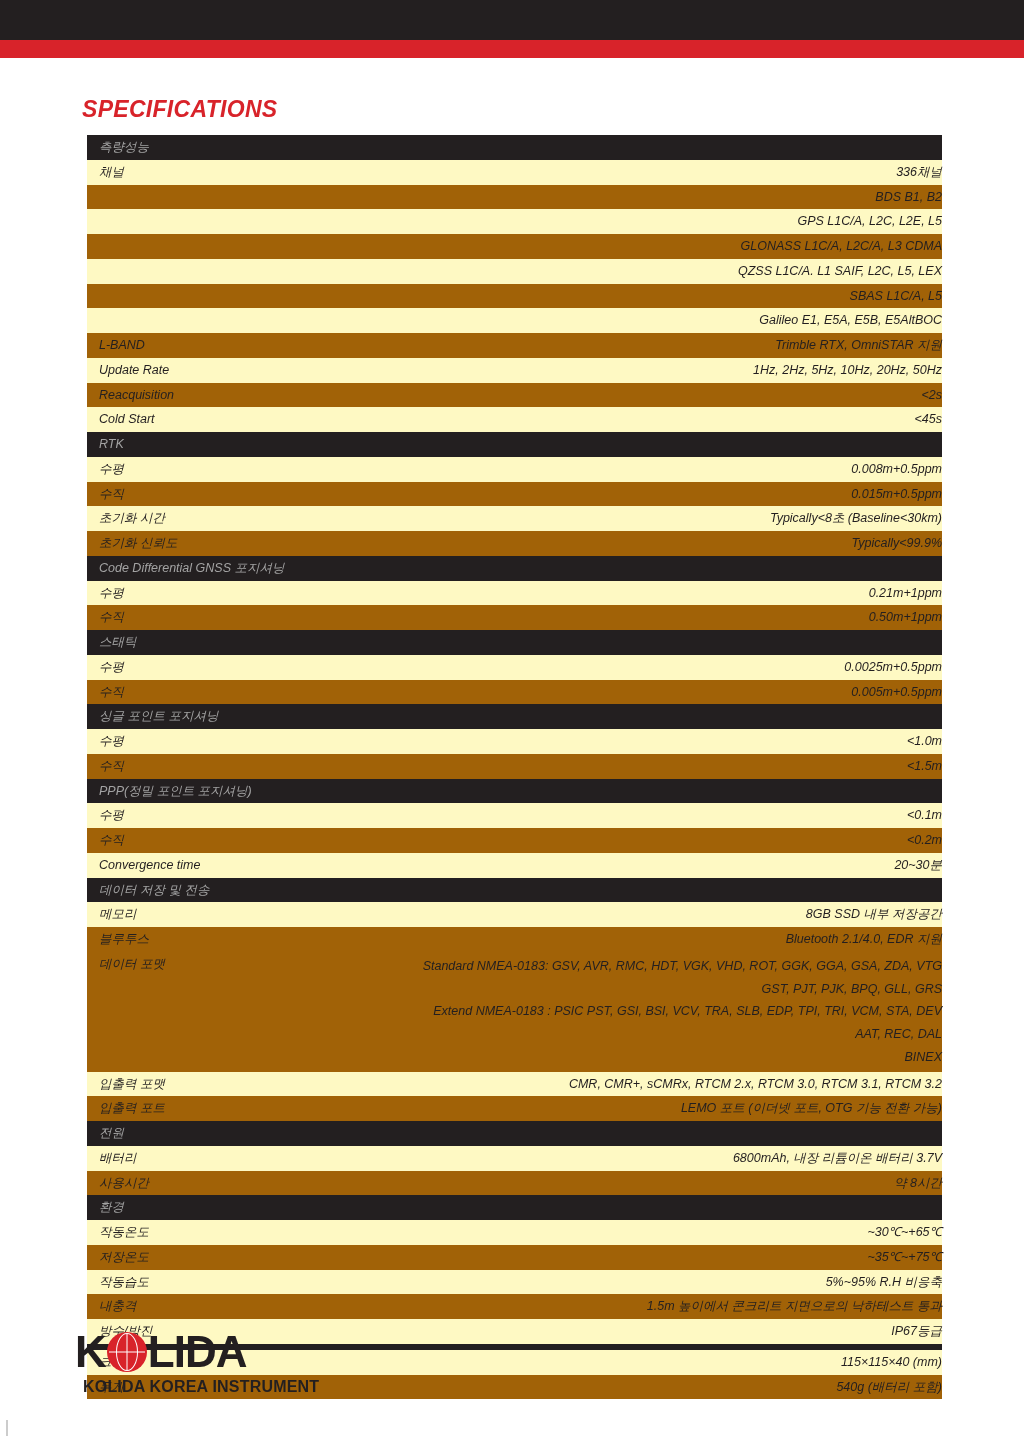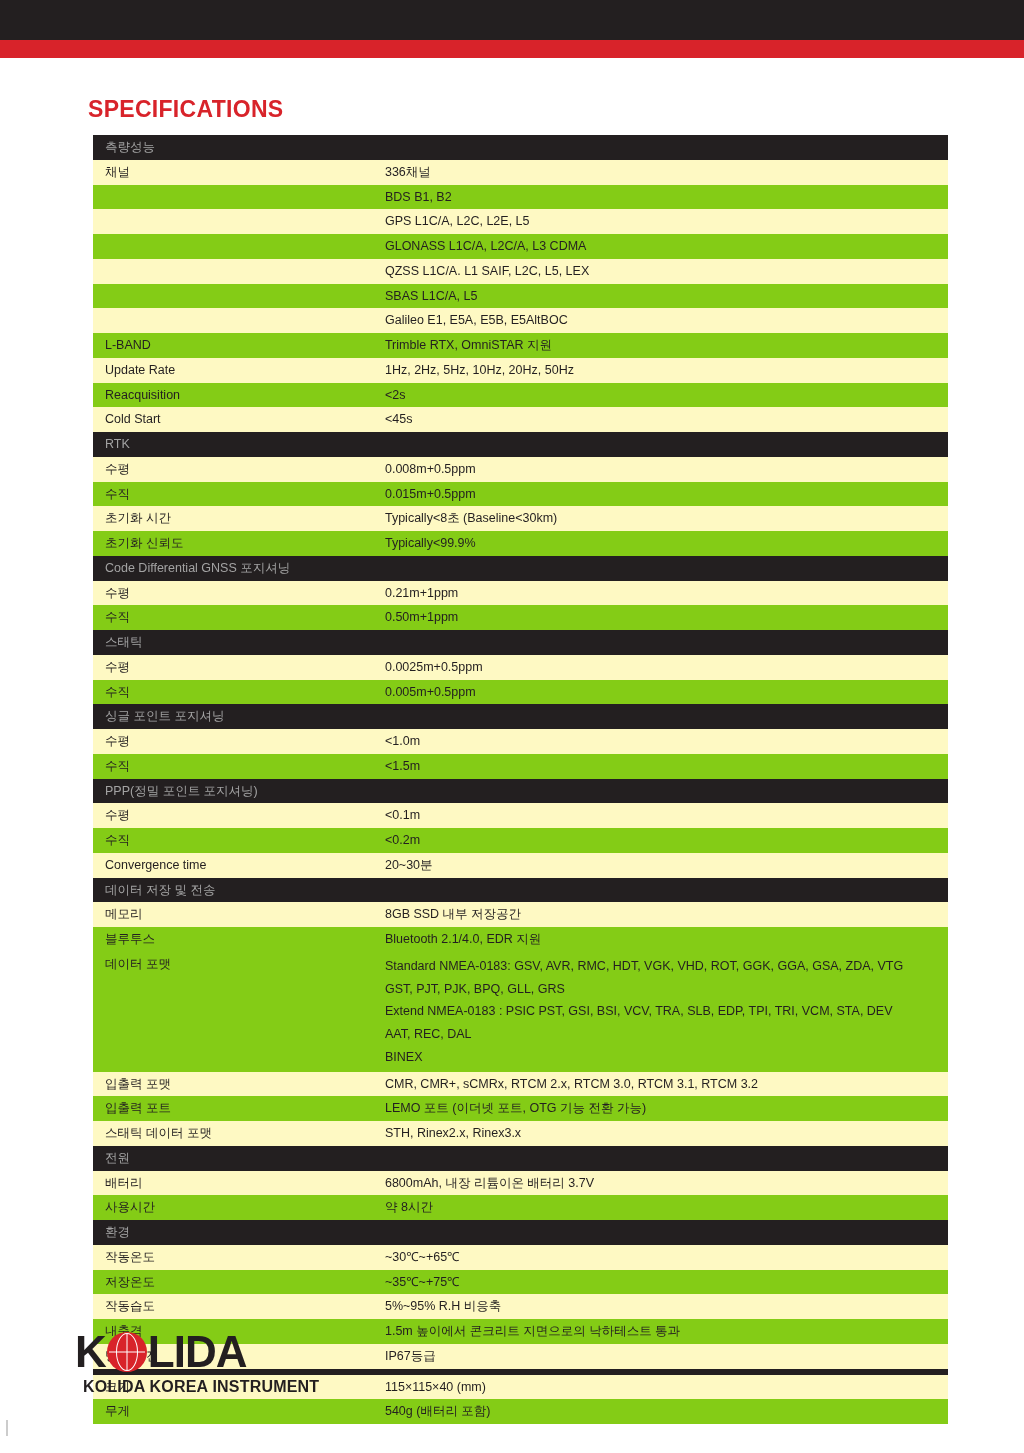--- a/index.html
+++ b/index.html
@@ -24,22 +24,23 @@
   }
   .top-accent {
     position: absolute;
     top: 40px; left: 0;
     width: 1024px;
     height: 18px;
     background: #d8232a;
   }
   .page-body {
     position: absolute;
-    top: 58px; left: 8px;
+    top: 58px; left: 2px;
     width: 976px;
+    font-style: italic;
   }
   .page-title {
     margin: 38px 0 12px 80px;
     font-size: 23px;
     font-weight: bold;
     color: #d8232a;
     letter-spacing: 0.3px;
   }
   table.spec {
     margin-left: 85px;
@@ -53,30 +54,31 @@
     line-height: 1.5;
   }
   tr.section td {
     background: #231f20;
     color: #a3a3a3;
     font-weight: normal;
     padding-top: 3px;
     padding-bottom: 3px;
   }
   tr.row-alt td {
-    background: #84cc16;
+    background: #a16207;
   }
   tr.row-plain td {
     background: #fef9c3;
   }
   td.label {
     width: 275px;
   }
   td.value {
     width: 580px;
+    text-align: right;
   }
   .multi-line div {
     padding: 2px 0;
   }
   .logo-block {
     position: absolute;
     left: 75px;
     top: 1330px;
     width: 330px;
   }
@@ -292,24 +294,20 @@
             <div>BINEX</div>
           </td>
         </tr>
         <tr class="row-plain">
           <td class="label">입출력 포맷</td>
           <td class="value">CMR, CMR+, sCMRx, RTCM 2.x, RTCM 3.0, RTCM 3.1, RTCM 3.2</td>
         </tr>
         <tr class="row-alt">
           <td class="label">입출력 포트</td>
           <td class="value">LEMO 포트 (이더넷 포트, OTG 기능 전환 가능)</td>
-        </tr>
-        <tr class="row-plain">
-          <td class="label">스태틱 데이터 포맷</td>
-          <td class="value">STH, Rinex2.x, Rinex3.x</td>
         </tr>
         <tr class="section">
           <td colspan="2">전원</td>
         </tr>
         <tr class="row-plain">
           <td class="label">배터리</td>
           <td class="value">6800mAh, 내장 리튬이온 배터리 3.7V</td>
         </tr>
         <tr class="row-alt">
           <td class="label">사용시간</td>

